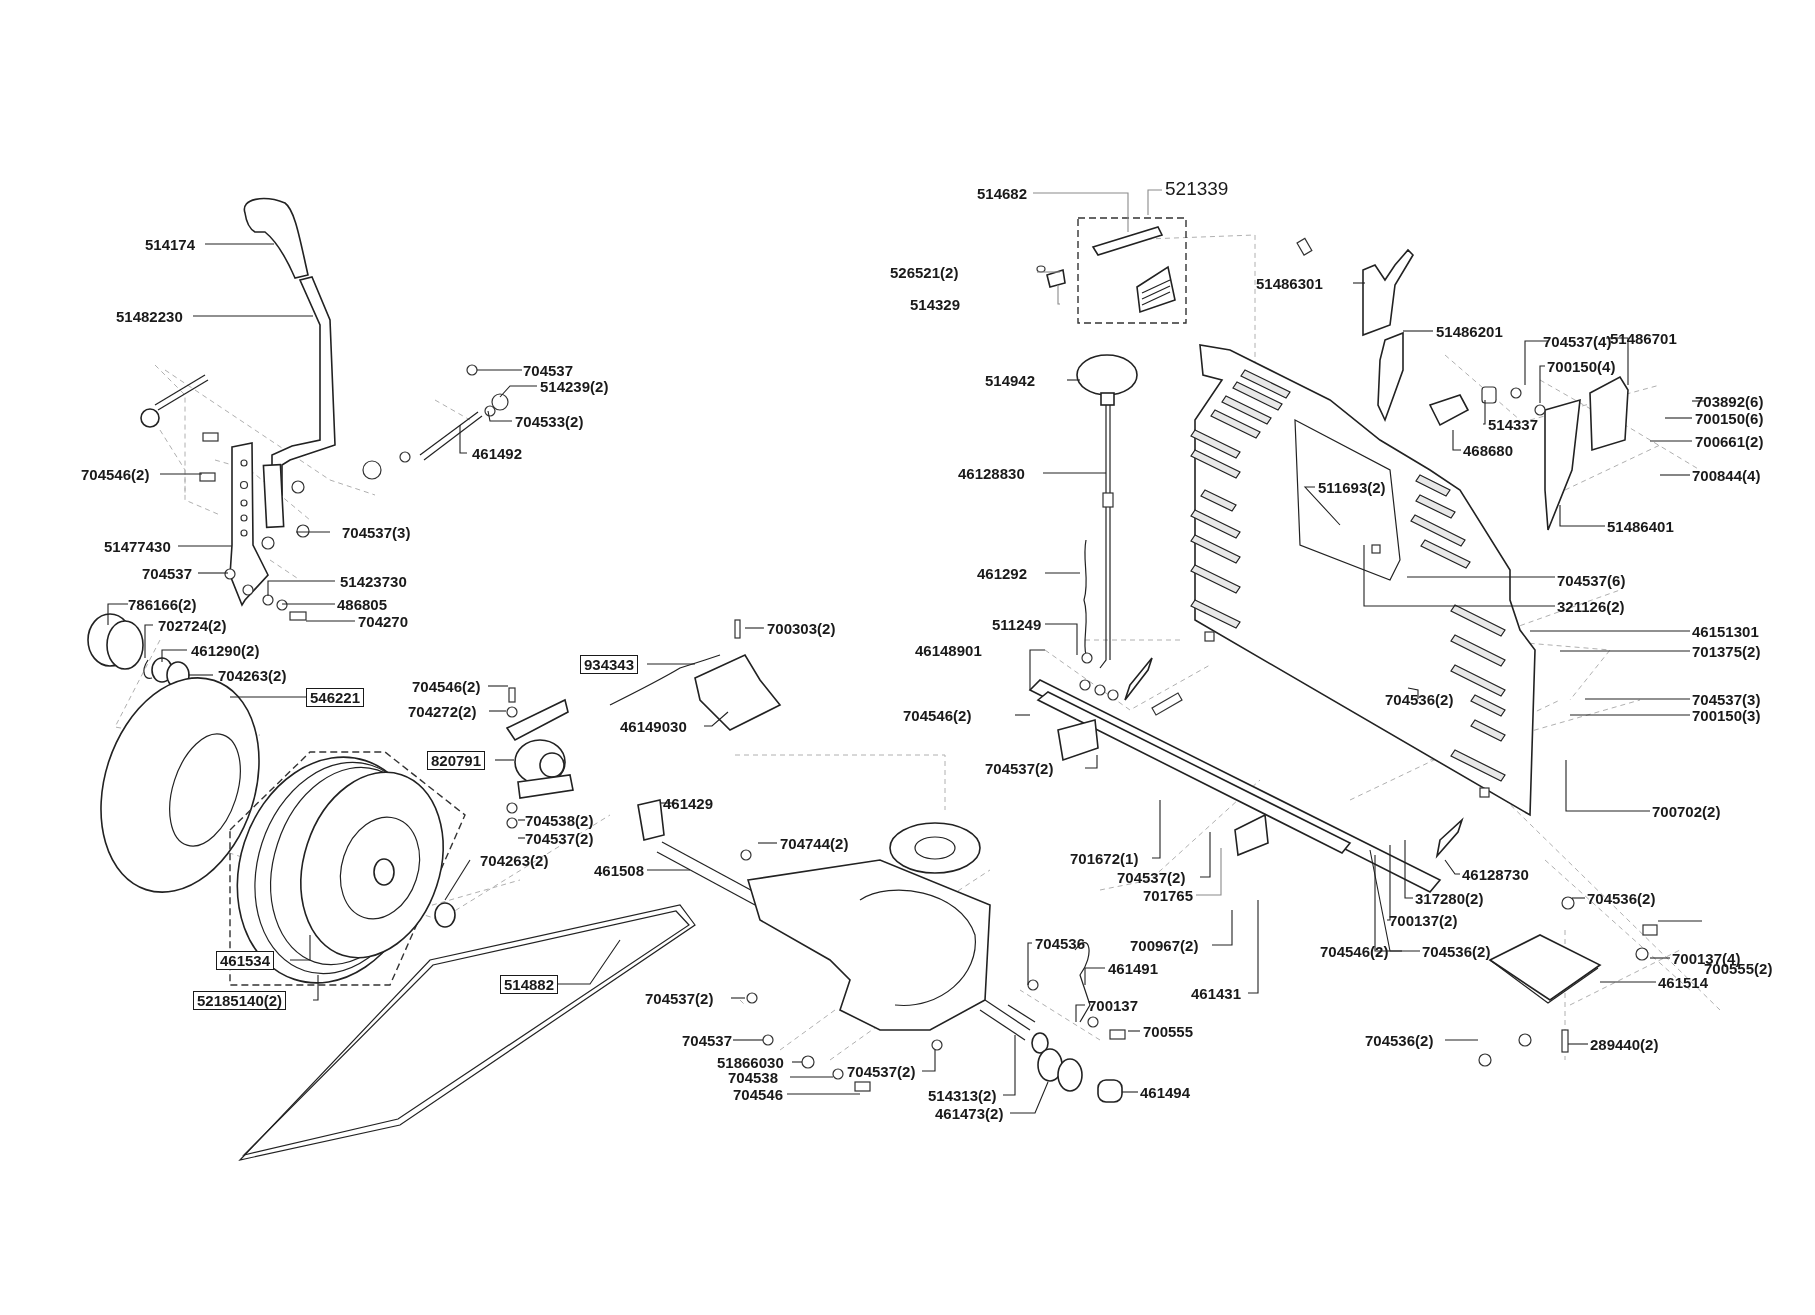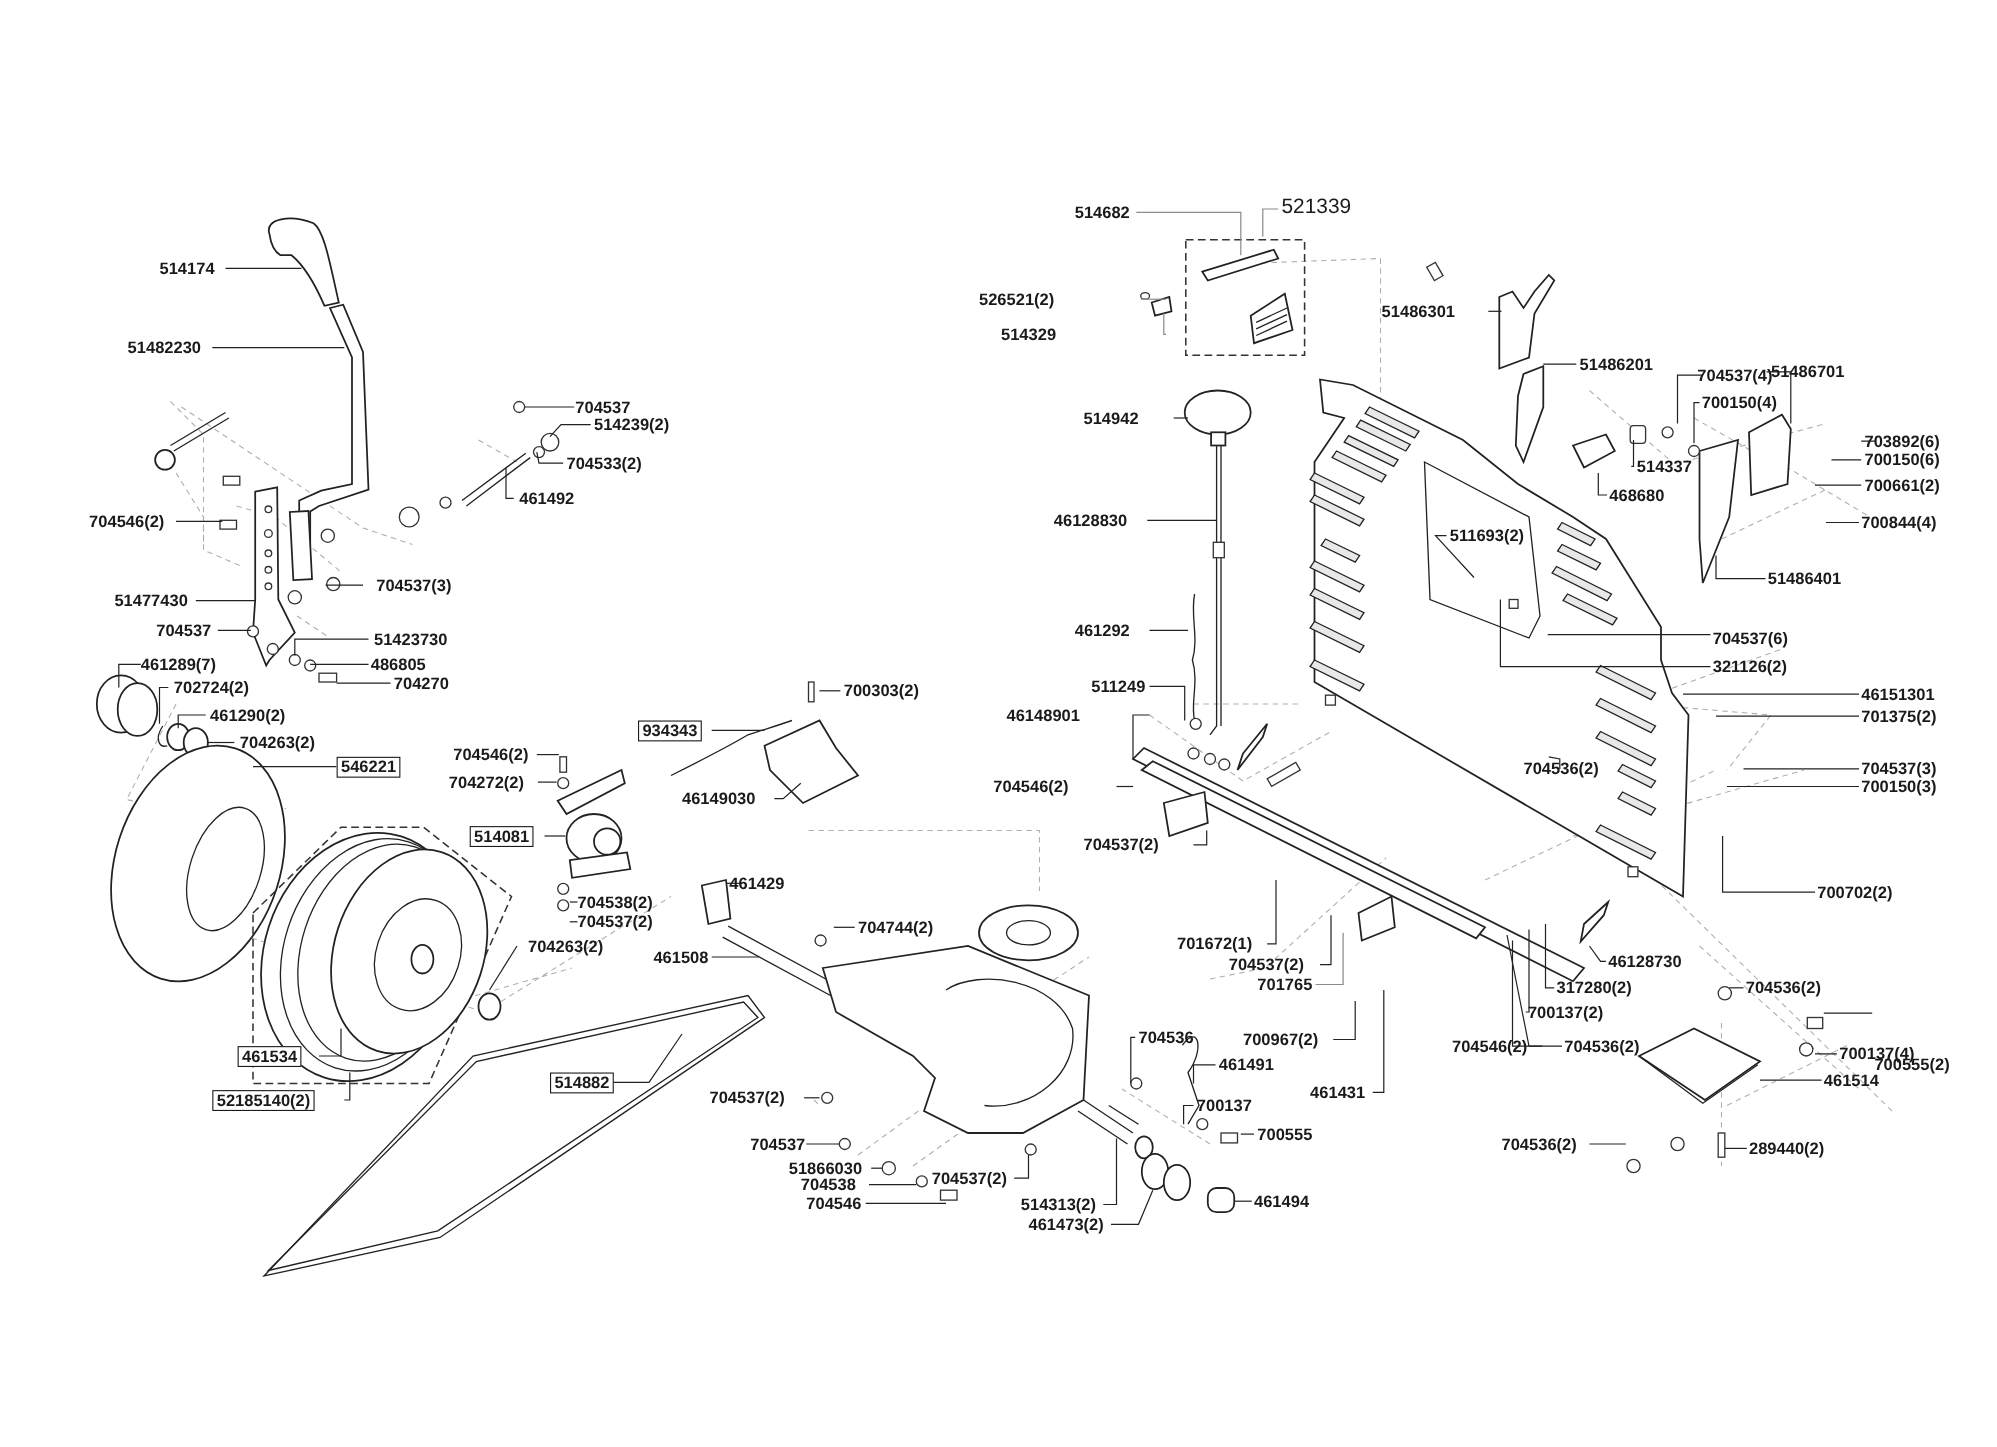--- a/index.html
+++ b/index.html
@@ -358,34 +358,34 @@
 
 <div class="lbl" style="left:145px;top:236px">514174</div>
 <div class="lbl" style="left:116px;top:308px">51482230</div>
 <div class="lbl" style="left:81px;top:466px">704546(2)</div>
 <div class="lbl" style="left:342px;top:524px">704537(3)</div>
 <div class="lbl" style="left:104px;top:538px">51477430</div>
 <div class="lbl" style="left:142px;top:565px">704537</div>
 <div class="lbl" style="left:340px;top:573px">51423730</div>
 <div class="lbl" style="left:337px;top:596px">486805</div>
 <div class="lbl" style="left:358px;top:613px">704270</div>
-<div class="lbl" style="left:128px;top:596px">461289(7)</div>
+<div class="lbl" style="left:128px;top:596px">786166(2)</div>
 <div class="lbl" style="left:158px;top:617px">702724(2)</div>
 <div class="lbl" style="left:191px;top:642px">461290(2)</div>
 <div class="lbl" style="left:218px;top:667px">704263(2)</div>
 <div class="lbl boxed" style="left:306px;top:688px">546221</div>
 
 <div class="lbl" style="left:523px;top:362px">704537</div>
 <div class="lbl" style="left:540px;top:378px">514239(2)</div>
 <div class="lbl" style="left:515px;top:413px">704533(2)</div>
 <div class="lbl" style="left:472px;top:445px">461492</div>
 
 <div class="lbl" style="left:412px;top:678px">704546(2)</div>
 <div class="lbl" style="left:408px;top:703px">704272(2)</div>
-<div class="lbl boxed" style="left:427px;top:751px">514081</div>
+<div class="lbl boxed" style="left:427px;top:751px">820791</div>
 <div class="lbl" style="left:525px;top:812px">704538(2)</div>
 <div class="lbl" style="left:525px;top:830px">704537(2)</div>
 <div class="lbl" style="left:480px;top:852px">704263(2)</div>
 <div class="lbl boxed" style="left:216px;top:951px">461534</div>
 <div class="lbl boxed" style="left:193px;top:991px">52185140(2)</div>
 <div class="lbl boxed" style="left:500px;top:975px">514882</div>
 
 <div class="lbl" style="left:767px;top:620px">700303(2)</div>
 <div class="lbl boxed" style="left:580px;top:655px">934343</div>
 <div class="lbl" style="left:620px;top:718px">46149030</div>

